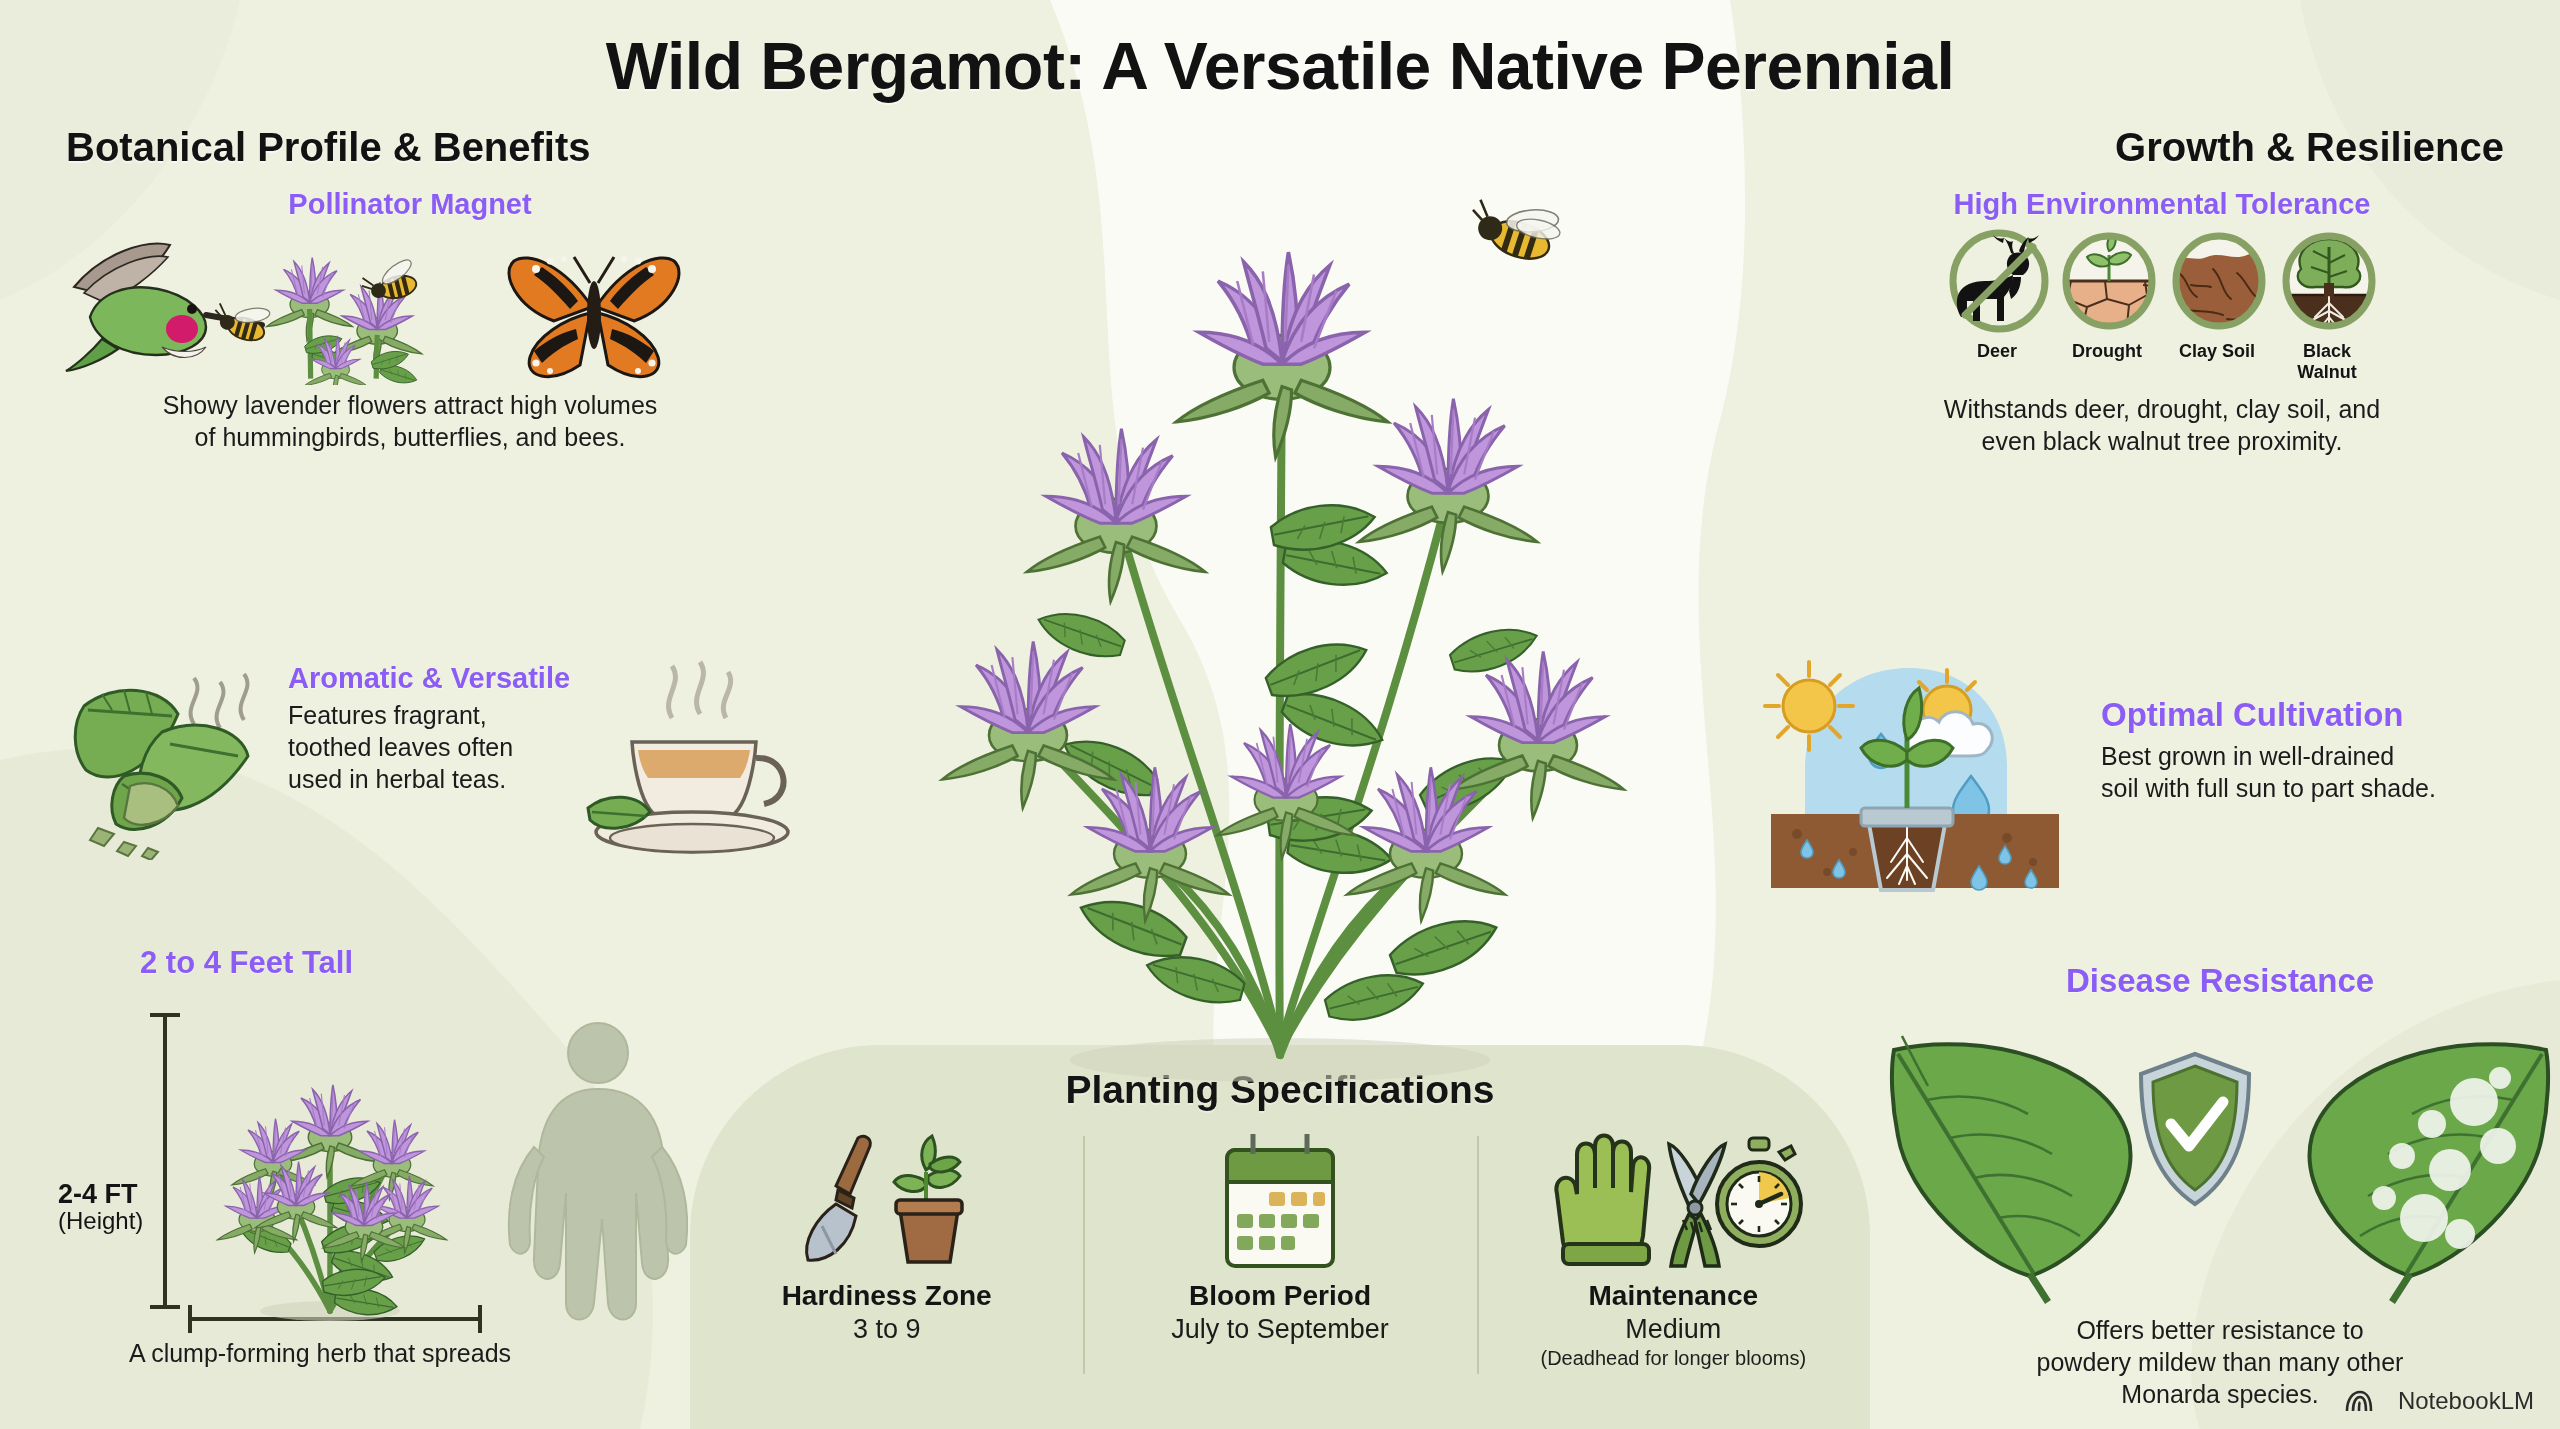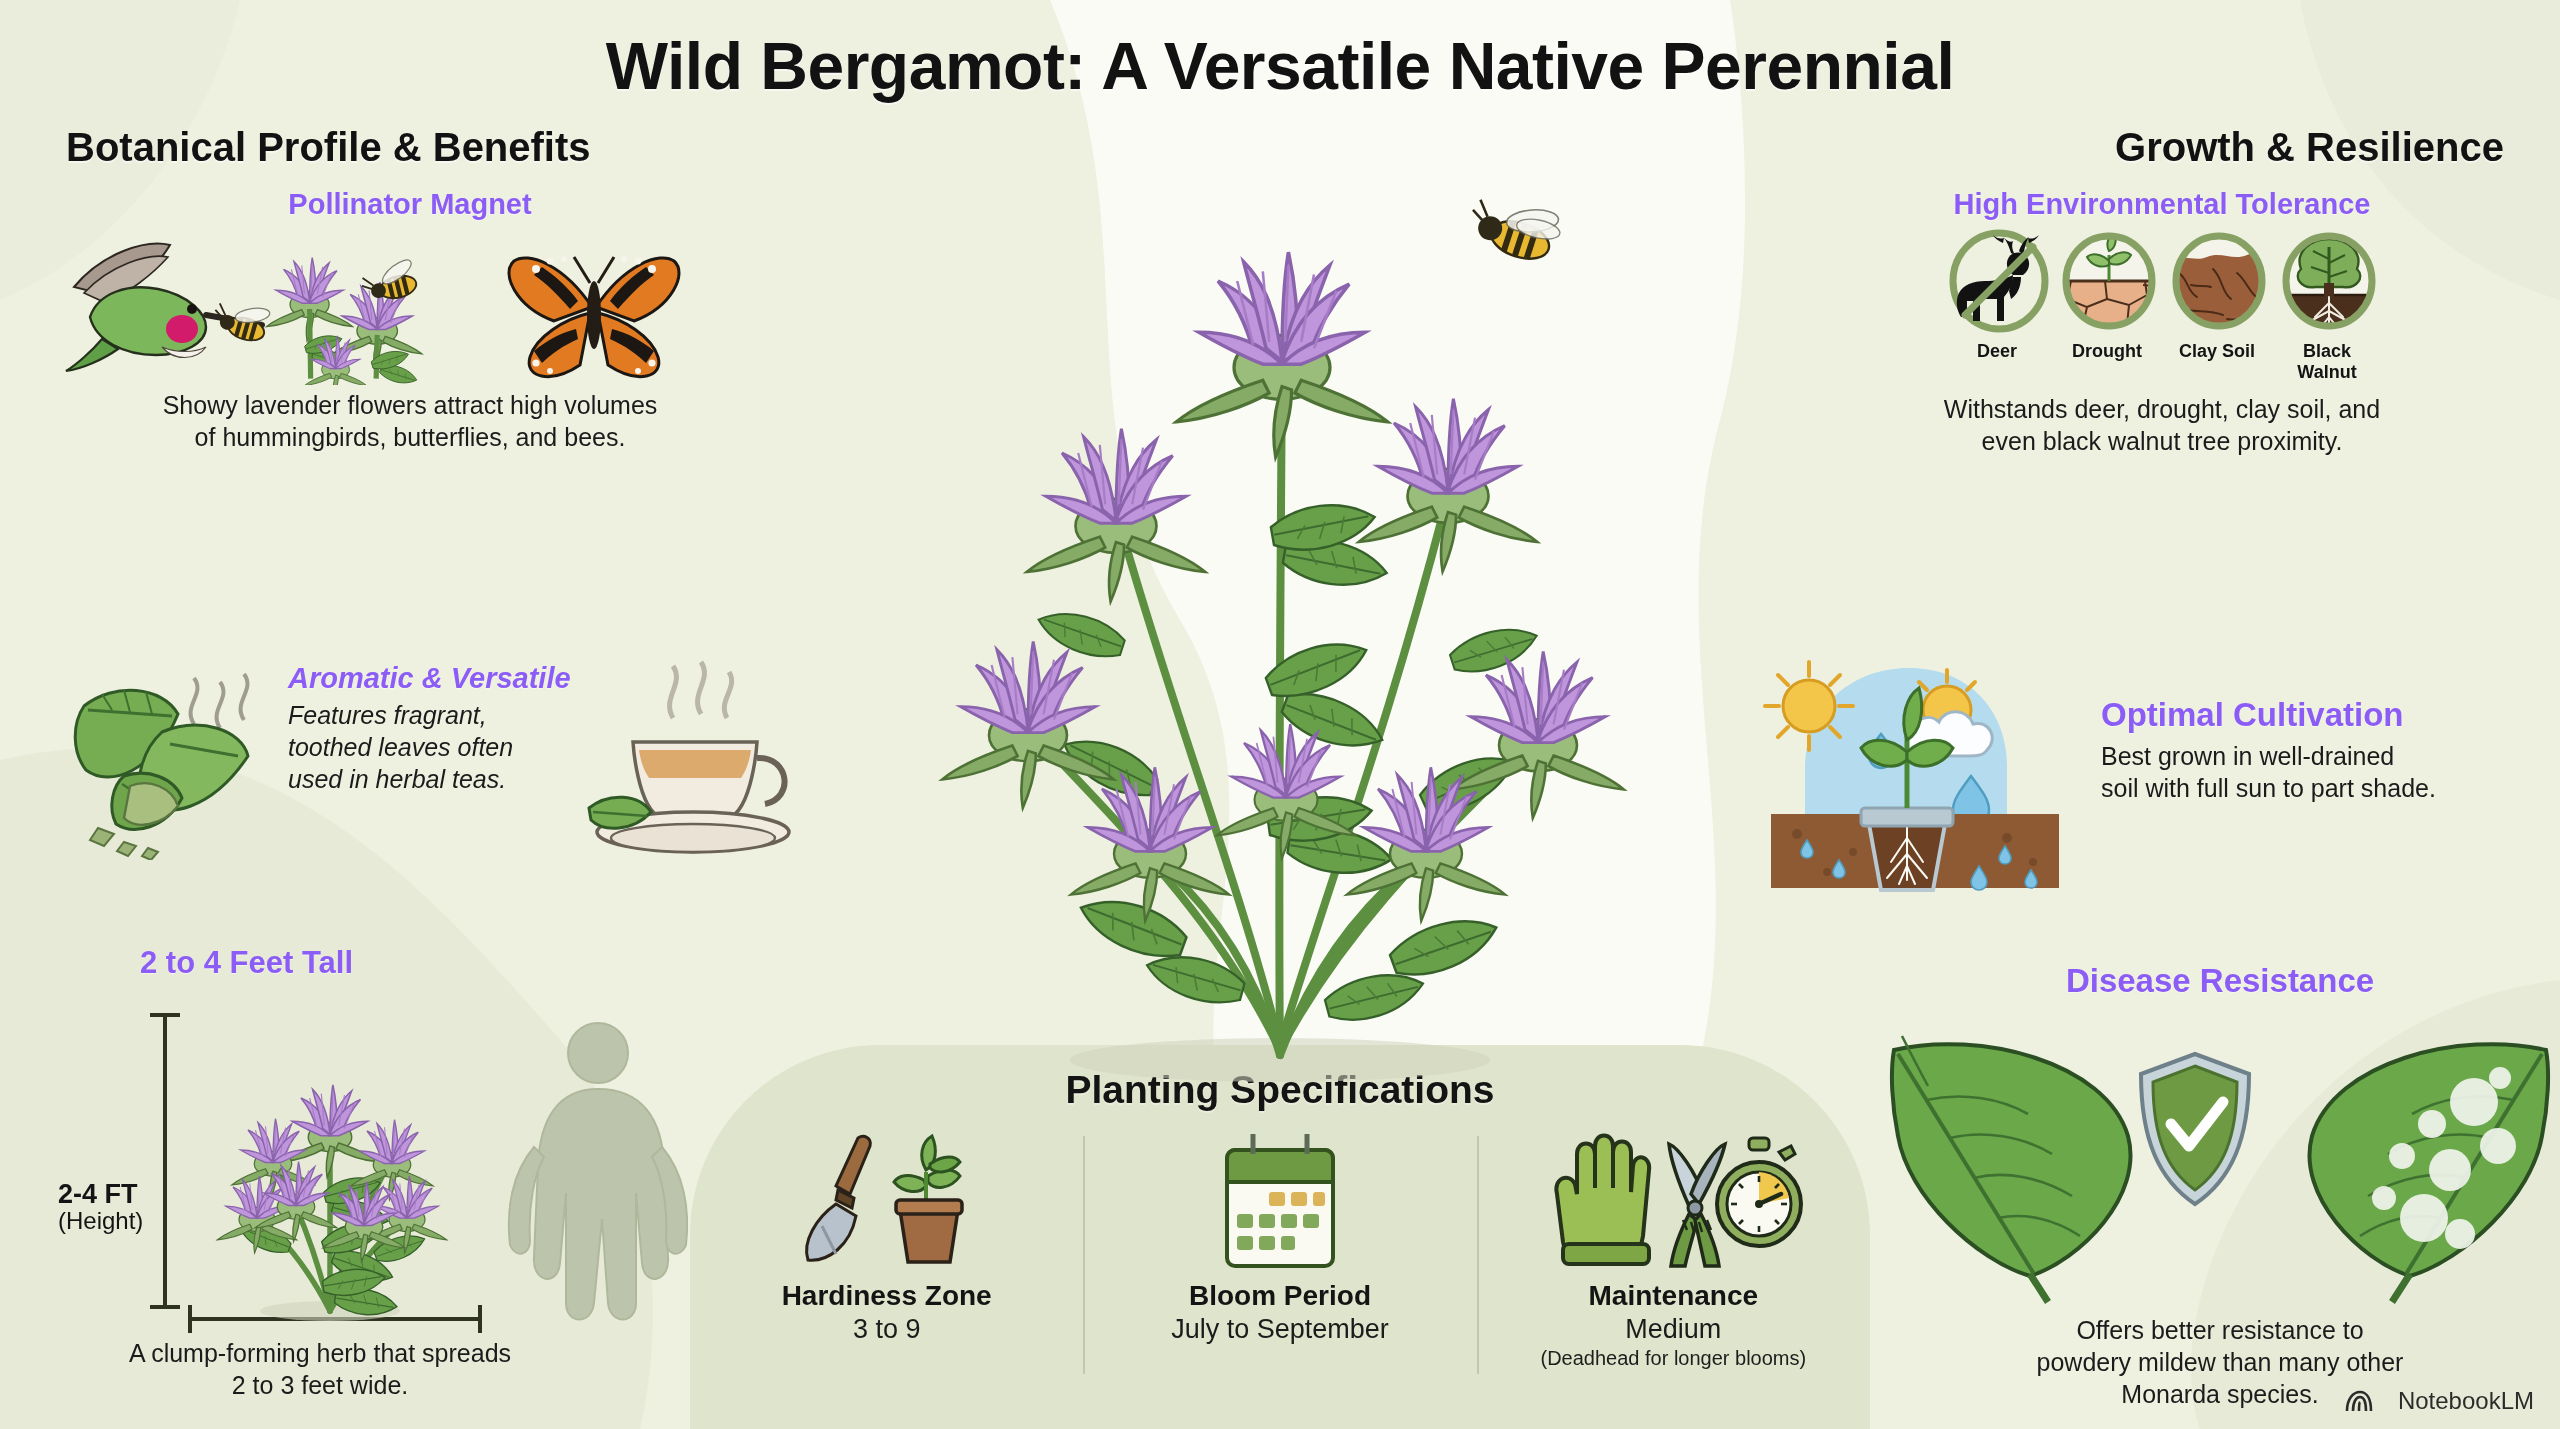--- a/index.html
+++ b/index.html
@@ -243,21 +243,21 @@
     </g>
   </svg>
 
   <div class="body center" style="width:700px;margin-top:4px;">
     <div>Showy lavender flowers attract high volumes</div>
     <div>of hummingbirds, butterflies, and bees.</div>
   </div>
 </div>
 
 <div class="sect" style="left:66px;top:660px;width:880px;">
-  <div style="display:flex;align-items:flex-start;font-style:italic;">
+  <div style="display:flex;align-items:flex-start;">
     <svg width="210" height="200" viewBox="0 0 210 200">
       <g stroke="#7e7a6b" stroke-width="4" fill="none" opacity="0.7">
         <path d="M128,18 C140,34 116,46 128,64"></path>
         <path d="M154,22 C166,38 142,50 154,68"></path>
         <path d="M178,14 C190,30 166,42 178,60"></path>
       </g>
       <path d="M18,46 C48,22 96,26 112,54 C88,112 44,128 20,110 C6,92 6,64 18,46 Z" fill="#76ad52" stroke="#2f5a26" stroke-width="3"></path>
       <path d="M22,50 L106,56" stroke="#3e7030" stroke-width="3" fill="none"></path>
       <path d="M36,34 L46,50 M58,30 L64,52 M80,32 L86,54" stroke="#3e7030" stroke-width="2" fill="none"></path>
       <path d="M96,72 C134,56 176,70 182,96 C146,150 100,160 78,142 C66,122 78,88 96,72 Z" fill="#83b85e" stroke="#2f5a26" stroke-width="3"></path>
@@ -353,21 +353,20 @@
     <g fill="#bdc4ac" stroke="#b0b89c" stroke-width="2">
       <circle cx="558" cy="56" r="30"></circle>
       <path d="M558,92 C602,92 622,122 624,168 L628,260 C630,286 604,290 602,266 L596,196 L596,306 C596,328 570,328 568,306 L562,222 L554,306 C552,328 526,328 526,306 L526,196 L520,266 C518,290 492,286 494,260 L498,168 C500,122 518,92 558,92 Z"></path>
       <path d="M622,150 C644,176 650,212 646,248 C640,262 626,258 626,244 C628,210 622,178 612,160 Z"></path>
       <path d="M494,150 C472,176 466,212 470,248 C476,262 490,258 490,244 C488,210 494,178 504,160 Z"></path>
     </g>
   </svg>
 
   <div class="body center" style="position:absolute;left:0;top:392px;width:560px;">
     <div>A clump-forming herb that spreads</div>
-    <div>2 to 3 feet wide.</div>
   </div>
 </div>
 
 <div class="colhead" style="right:56px;top:125px;">Growth &amp; Resilience</div>
 
 <div class="sect" style="right:48px;top:188px;width:700px;">
   <div class="blockhead center" style="width:700px;">High Environmental Tolerance</div>
 
   <div class="tolrow" style="margin-top:8px;gap:10px;">
 

